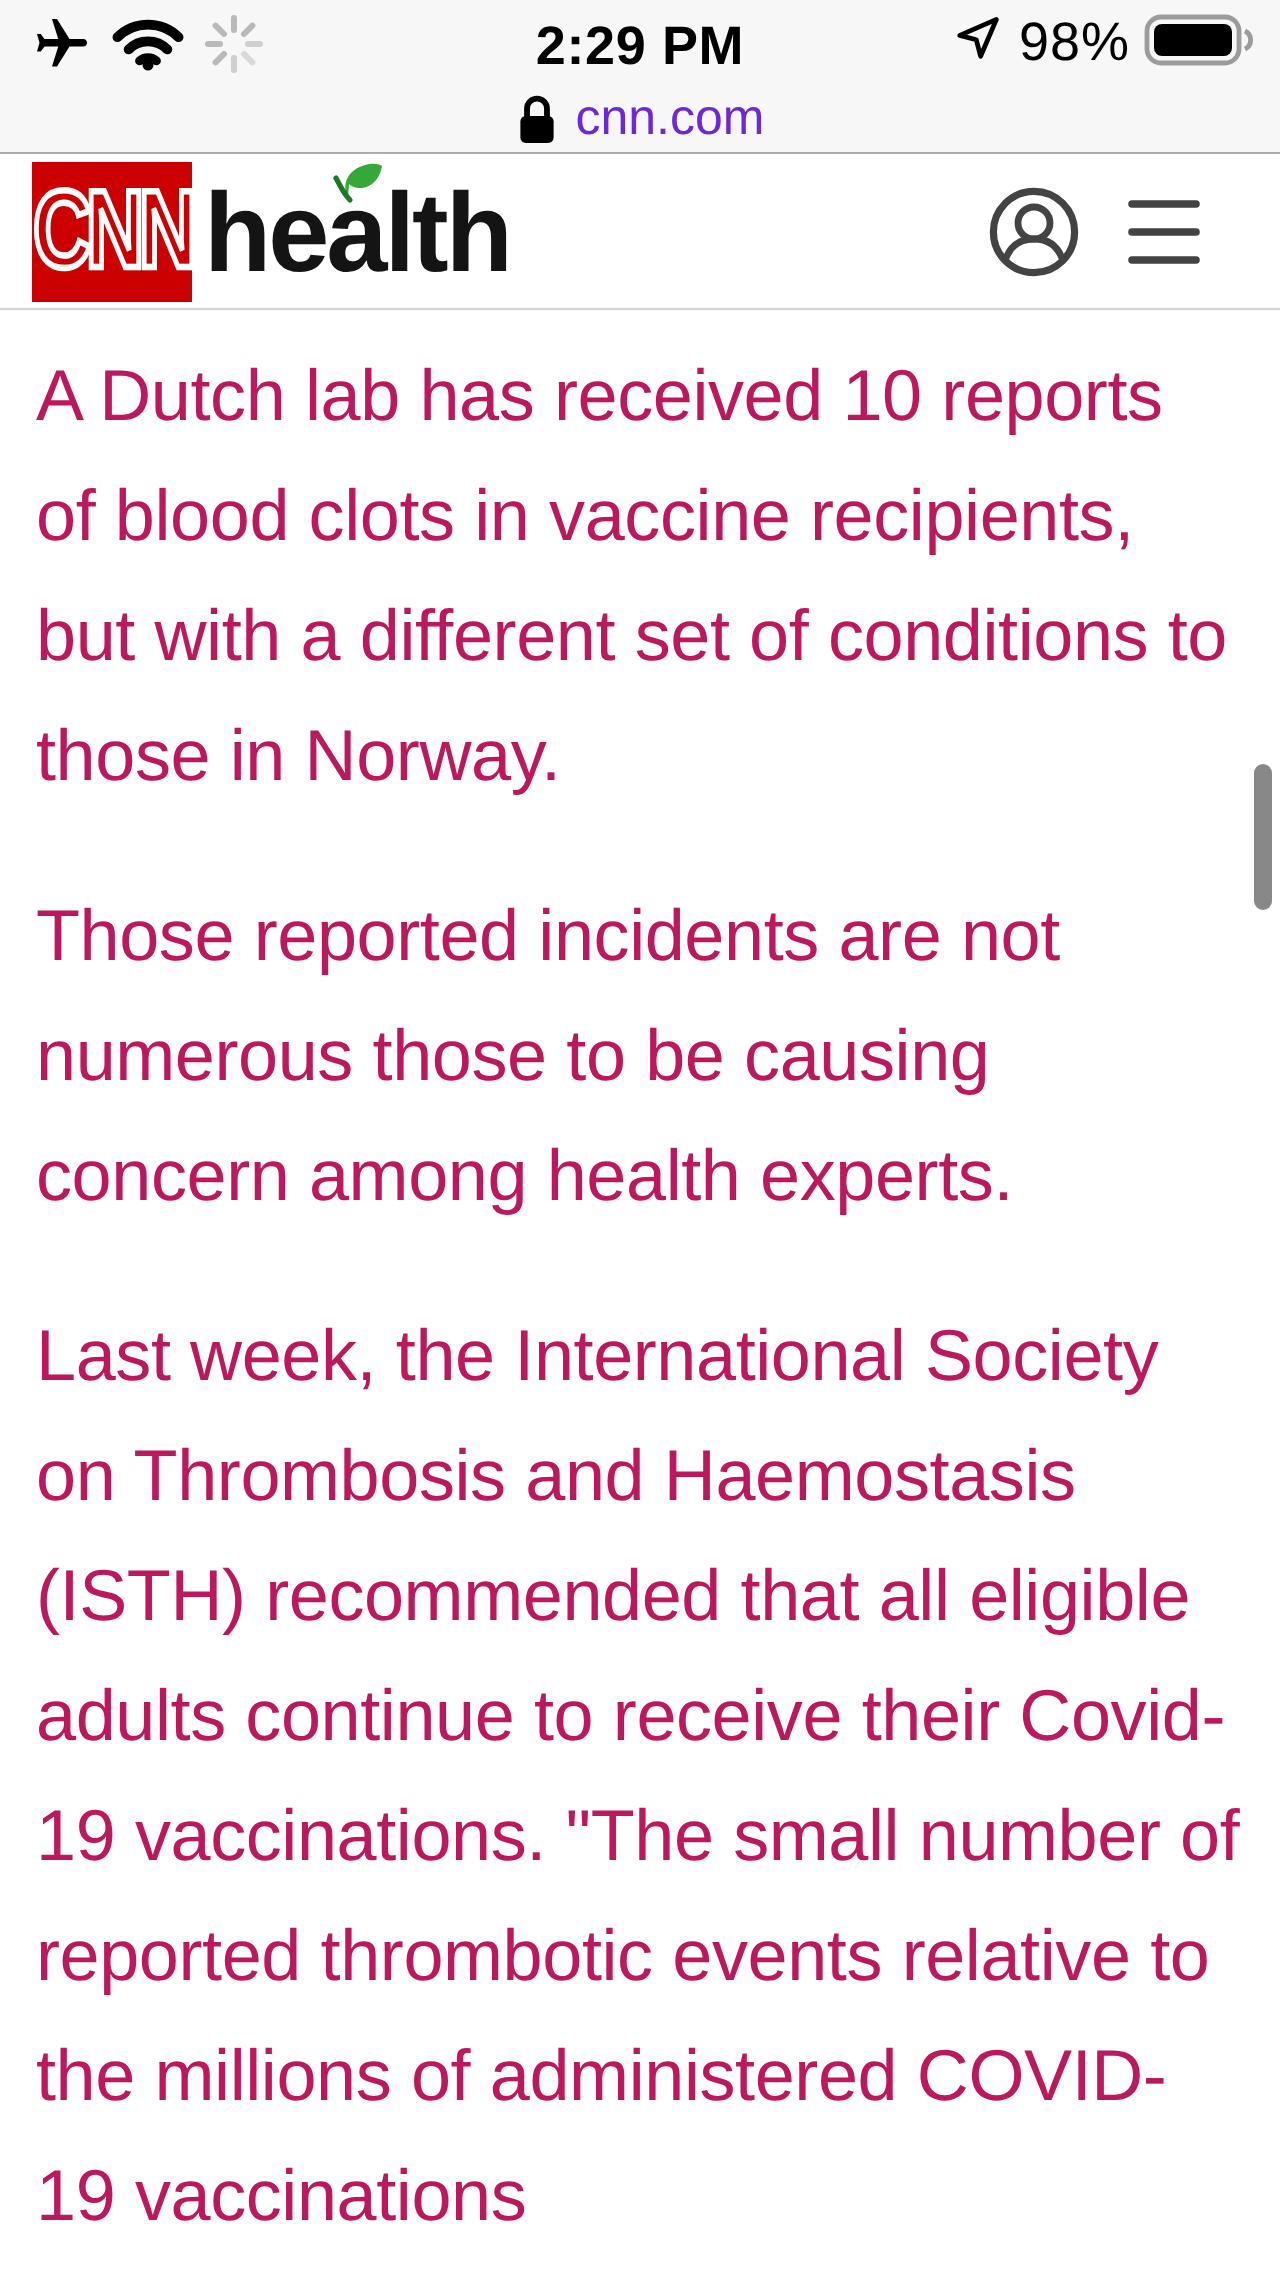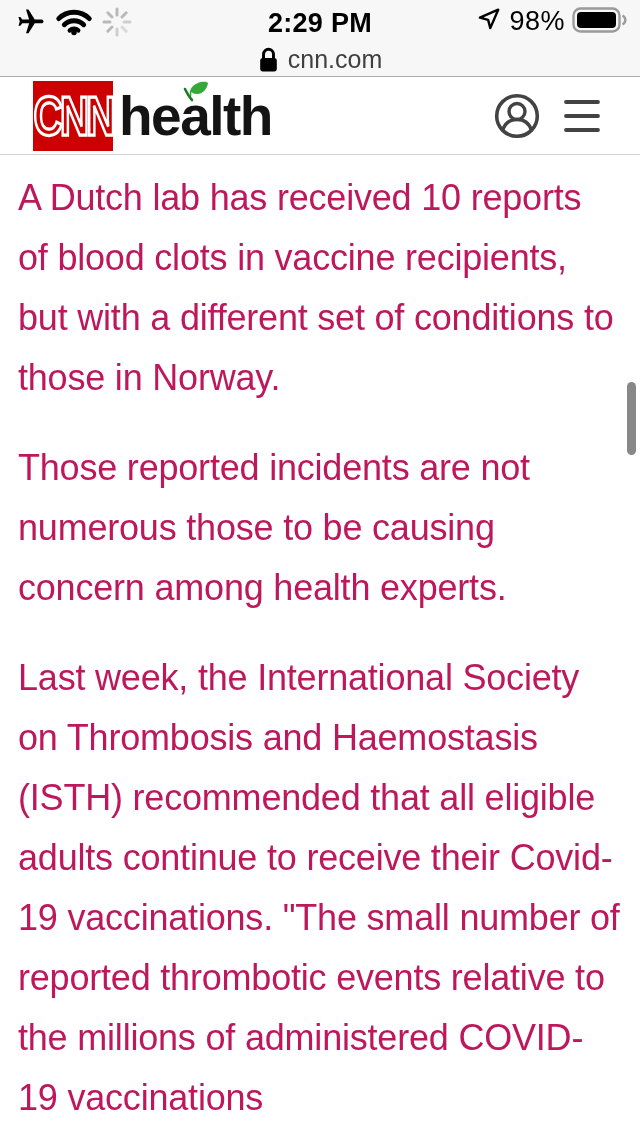--- a/index.html
+++ b/index.html
@@ -25,30 +25,30 @@
     font-size:27px; font-weight:700; color:#000; letter-spacing:0.3px;
   }
   .status-right {
     position:absolute; right:12px; top:6px; height:32px;
     display:flex; align-items:flex-start; gap:7px;
   }
   .battery-pct { font-size:27px; color:#000; letter-spacing:0.5px; }
   .status-row2 {
     height:34px; display:flex; align-items:center; justify-content:center; gap:9px;
   }
-  .url-text { font-size:25px; color:#404040; }
+  .url-text { font-size:25px; color:#6d28d9; }
 
   
   .site-header {
     position:relative; height:78px; background:#fff;
     border-bottom:1px solid #d2d2d2; box-sizing:border-box;
     display:flex; align-items:center;
   }
   .cnn-logo-box {
-    margin-left:33px; width:80px; height:70px; background:#cc0000;
+    margin-left:16px; width:80px; height:70px; background:#cc0000;
     display:flex; align-items:center; justify-content:center;
     flex:0 0 auto; cursor:pointer;
   }
   .cnn-logo-text {
     font-size:44px; font-weight:800; letter-spacing:-3px;
     color:#cc0000; -webkit-text-stroke:2.6px #ffffff;
     transform:scaleX(0.92) scaleY(1.25); line-height:1;
   }
   .wordmark { position:relative; margin-left:6px; cursor:pointer; }
   .wordmark-text {

